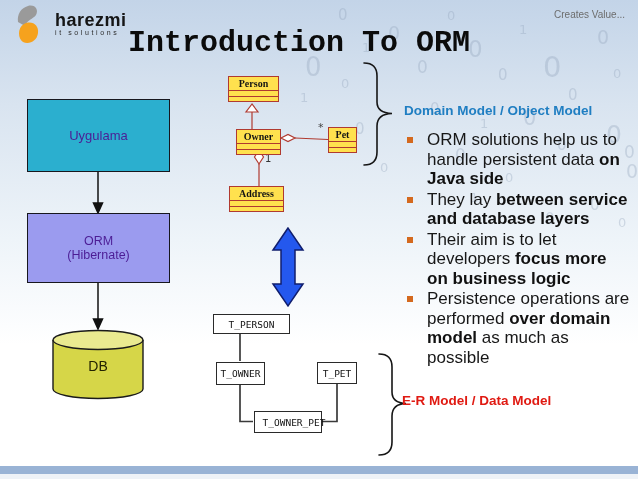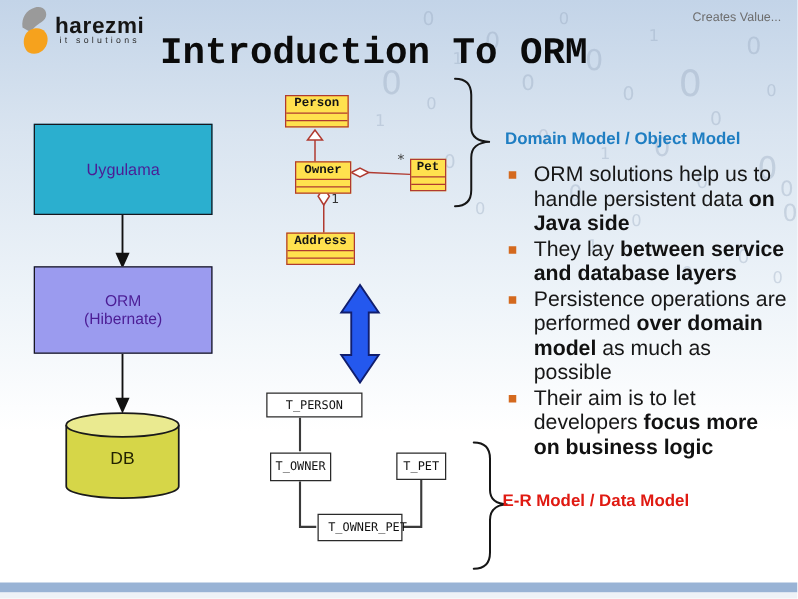--- a/index.html
+++ b/index.html
@@ -7,38 +7,38 @@
   body { font-family:"Liberation Sans", sans-serif; overflow:hidden; }
   .slide {
     position:relative; width:638px; height:479px; overflow:hidden;
     background:linear-gradient(180deg,#c3d4e8 0%,#d9e4f0 22%,#eef4f9 50%,#ffffff 72%,#ffffff 100%);
   }
   .wm { position:absolute; color:rgba(145,162,184,0.34); font-family:"DejaVu Sans",sans-serif; pointer-events:none; }
 
   
   .logo { position:absolute; left:12px; top:4px; display:flex; }
   .logo-mark { width:30px; height:42px; }
-  .logo-text { margin-left:2px; margin-top:8px;text-align:center; }
+  .logo-text { margin-left:13px; margin-top:8px; }
   .logo-name { font-size:18px; font-weight:bold; color:#151515; letter-spacing:0.5px; line-height:16px; }
   .logo-sub  { font-size:7px; color:#2b2b2b; letter-spacing:2.6px; margin-top:1px; }
   .tagline { position:absolute; right:13px; top:9px; font-size:10px; color:#6d6d6d; }
   .title { position:absolute; left:0; right:40px; top:26px; text-align:center; font-size:30px; color:#0b0b0b;font-family:Liberation Mono, monospace; }
 
   
   .flow-box { position:absolute; border:1.5px solid #17171e; display:flex; flex-direction:column; align-items:center; justify-content:center; text-align:center; }
   .box-app { left:27px; top:99px; width:143px; height:73px; background:#2bafcf; font-size:13px; color:#4c1d95; }
   .box-orm { left:27px; top:213px; width:143px; height:70px; background:#9b9bef; font-size:12.5px; color:#4c1d95; }
   .db-label { position:absolute; left:53px; top:358px; width:90px; text-align:center; font-size:14px; color:#222200; }
 
   
   .overlay { position:absolute; left:0; top:0; width:638px; height:479px; pointer-events:none; }
 
   
   .uml-class { position:absolute; background:#ffe14e; border:1px solid #b03a30; }
-  .uml-title { font-size:10px; font-weight:bold; color:#141414; text-align:center; padding:1px 2px 1px; border-bottom:1px solid #b03a30; font-family:Liberation Mono, monospace; }
+  .uml-title { font-size:10px; font-weight:bold; color:#141414; text-align:center; padding:1px 2px 1px; border-bottom:1px solid #b03a30; font-family:Liberation Serif, serif; }
   .uml-row1 { height:5px; }
   .uml-row2 { height:5px; border-top:1px solid #b03a30; }
 
   
   .er-table { position:absolute; background:#ffffff; border:1.5px solid #2a2a2a; display:flex; align-items:center; justify-content:center; font-family:"DejaVu Sans Mono",monospace; font-size:9.5px; color:#111; }
 
   
   .cap-domain { position:absolute; left:404px; top:103px; font-size:13.5px; font-weight:bold; color:#1f7ec2; }
   .cap-er { position:absolute; left:402px; top:393px; font-size:13.5px; font-weight:bold; color:#e01a12; }
   .bullets { position:absolute; left:407px; top:130px; width:224px; }
@@ -192,23 +192,23 @@
       <div class="bullet">
         <span class="bullet-sq"></span>
         <div class="bullet-text"><span>ORM solutions help us to handle persistent data </span><b>on Java side</b></div>
       </div>
       <div class="bullet">
         <span class="bullet-sq"></span>
         <div class="bullet-text"><span>They lay </span><b>between service and database layers</b></div>
       </div>
       <div class="bullet">
         <span class="bullet-sq"></span>
+        <div class="bullet-text"><span>Their aim is to let developers </span><b>focus more on business logic</b></div>
+      </div>
+      <div class="bullet">
+        <span class="bullet-sq"></span>
         <div class="bullet-text"><span>Persistence operations are performed </span><b>over domain model</b><span> as much as possible</span></div>
-      </div>
-      <div class="bullet">
-        <span class="bullet-sq"></span>
-        <div class="bullet-text"><span>Their aim is to let developers </span><b>focus more on business logic</b></div>
       </div>
     </div>
 
   <div class="footer-bar"></div>
   <div class="footer-under"></div>
 </div>
 
 </body></html>

